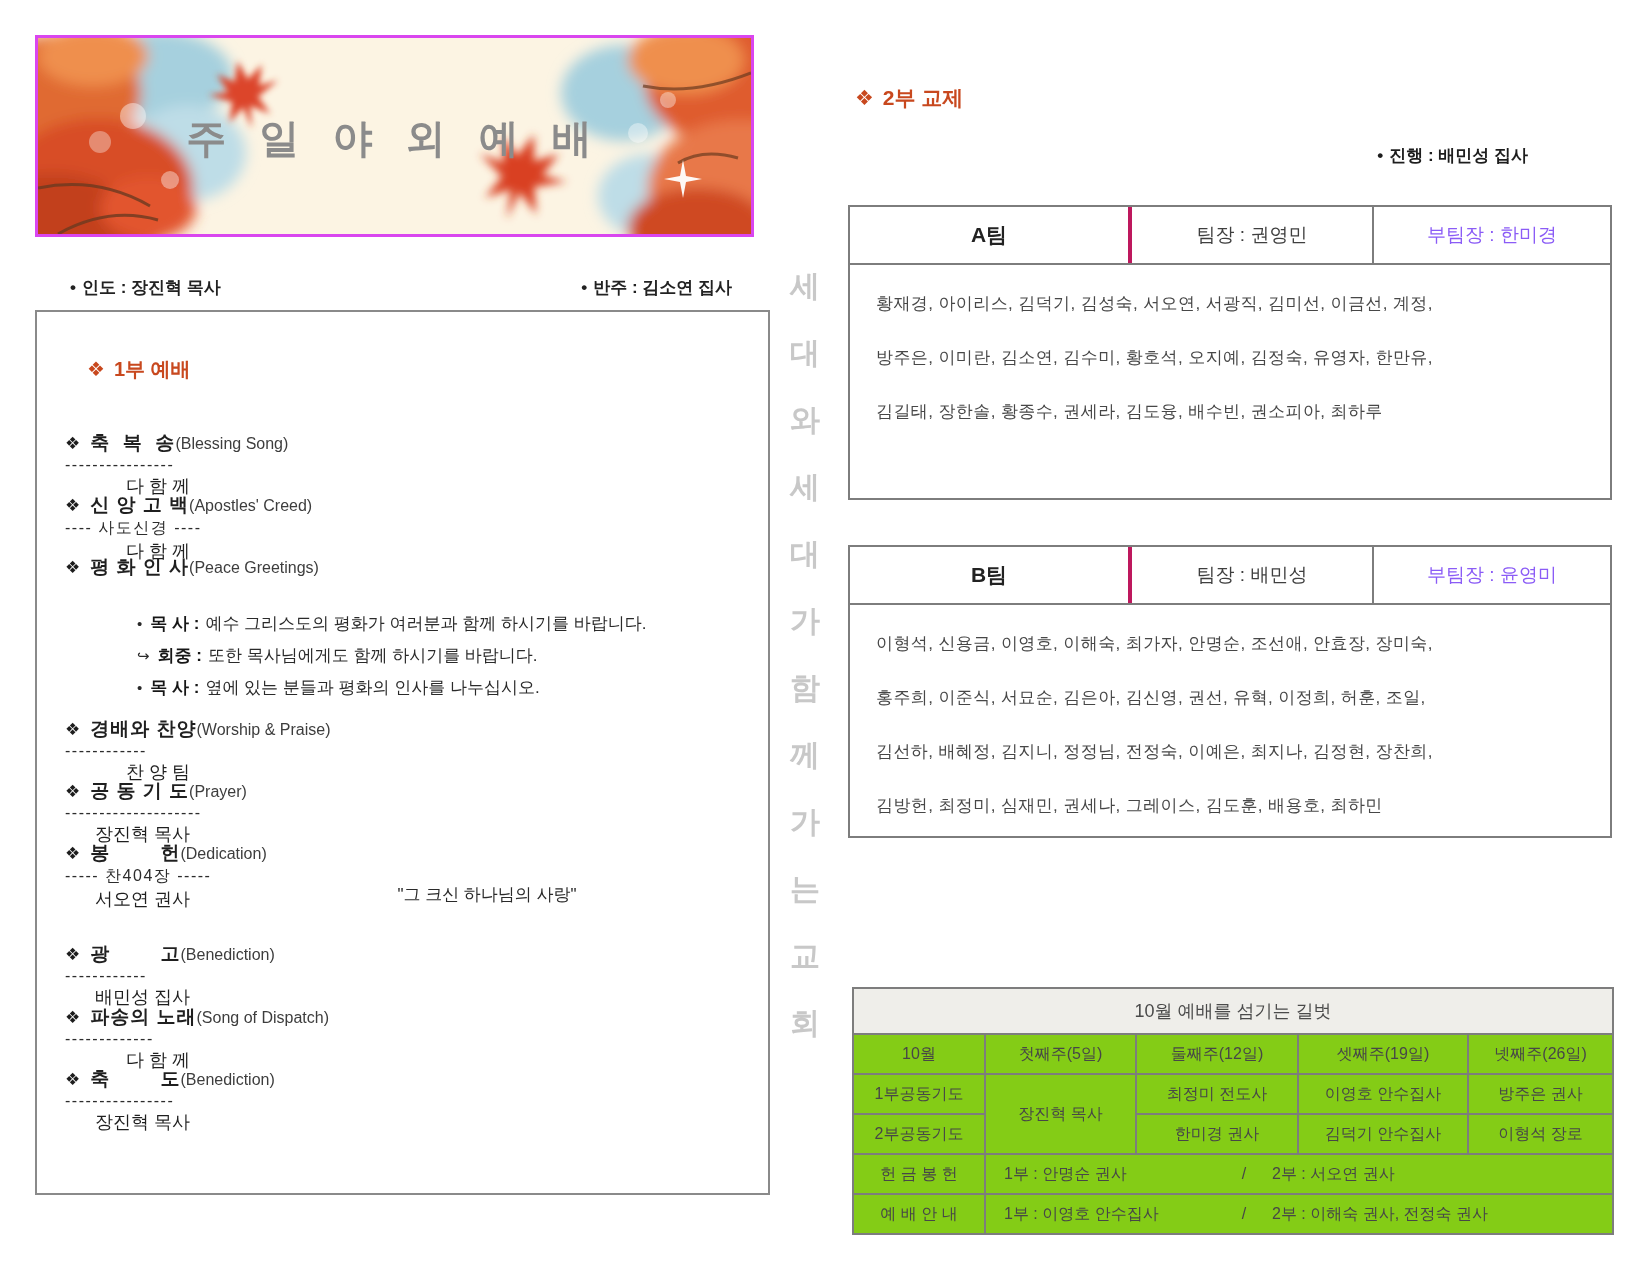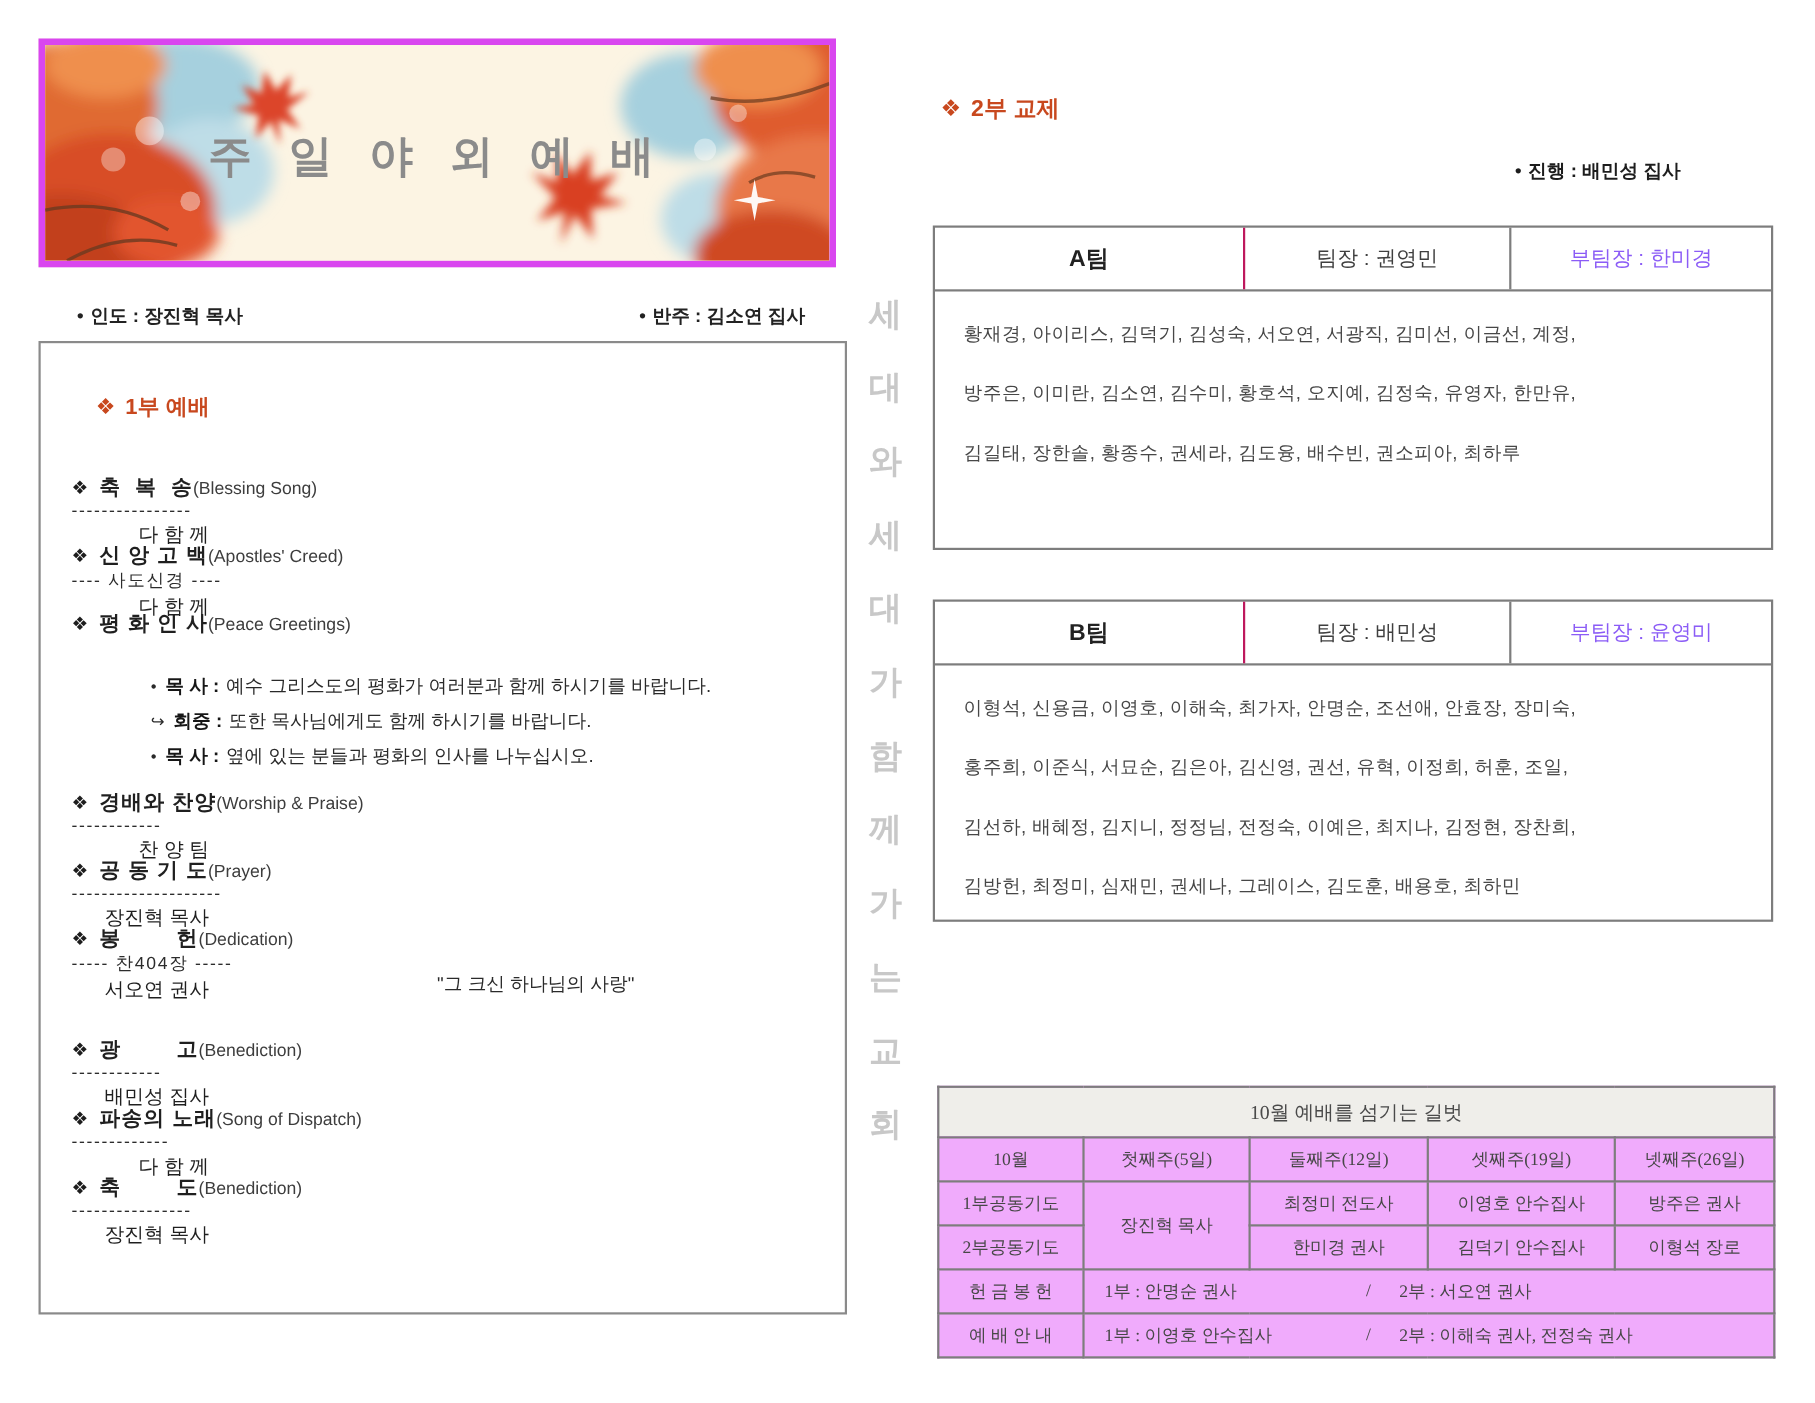--- a/index.html
+++ b/index.html
@@ -1,21 +1,21 @@
 <!DOCTYPE html>
 <html><head>
 <meta charset="utf-8">
 <style>
   html,body{margin:0;padding:0;background:#ffffff;}
   .page{
     position:relative;width:1650px;height:1275px;background:#ffffff;overflow:hidden;
     font-family:"Liberation Sans","DejaVu Sans",sans-serif;color:#2e2e2e;
   }
   
-  .banner{position:absolute;left:35px;top:35px;width:713px;height:196px;border:6px solid #d946ef;
+  .banner{position:absolute;left:35px;top:35px;width:713px;height:196px;border:3px solid #d946ef;
     background:#fcf5e6;overflow:hidden;}
   .banner svg{position:absolute;left:0;top:0;}
   .banner-title{position:absolute;left:0;top:73px;width:100%;text-align:center;
     font-size:40px;font-weight:bold;letter-spacing:11px;color:#8b8b8b;z-index:3;}
   
   .leaders{position:absolute;left:35px;top:276px;width:713px;display:flex;font-size:17px;font-weight:bold;color:#222;}
   .leaders .lead-left{margin-left:35px;}
   .leaders .lead-right{margin-left:auto;margin-right:16px;}
   .bullet{margin-right:6px;}
   
@@ -38,28 +38,28 @@
   
   .watermark{position:absolute;left:784px;top:252px;width:42px;z-index:0;}
   .wm-char{height:67px;line-height:67px;text-align:center;font-size:30px;font-weight:bold;color:#c8c8c8;}
   
   .h-part2{left:855px;top:84px;font-size:21px;}
   .host-line{position:absolute;left:930px;top:144px;width:598px;text-align:right;
     font-size:17px;font-weight:bold;color:#1d1d1d;}
   .team-table{position:absolute;left:848px;width:764px;border:2px solid #7d7d7d;box-sizing:border-box;background:#fff;}
   .team-head{display:flex;height:58px;border-bottom:2px solid #7d7d7d;box-sizing:border-box;}
   .team-head>div{display:flex;align-items:center;justify-content:center;box-sizing:border-box;}
-  .th-name{width:282px;border-right:2px solid #be185d;font-size:21px;font-weight:bold;color:#222;}
+  .th-name{width:282px;border-right:4px solid #be185d;font-size:21px;font-weight:bold;color:#222;}
   .th-leader{width:242px;border-right:2px solid #7d7d7d;font-size:19px;color:#3f3f3f;}
   .th-vice{flex:1;font-size:19px;color:#8b5cf6;border-radius:25px;}
   .team-body{padding:12px 16px 0 26px;}
   .name-line{line-height:54px;font-size:17px;letter-spacing:.4px;color:#474747;white-space:nowrap;}
   
   .sched{position:absolute;left:852px;top:987px;}
-  table.sched-tbl{border-collapse:collapse;table-layout:fixed;width:760px;background:#f0abfc;font-family:Liberation Serif, serif;}
+  table.sched-tbl{border-collapse:collapse;table-layout:fixed;width:760px;background:#84cc16;}
   .sched-tbl td{border:2px solid #7d7d7d;text-align:center;font-size:16px;color:#474747;
     padding:0;overflow:hidden;white-space:nowrap;}
   .sched-tbl tr.tr-title td{height:44px;background:#efeeea;font-size:18px;color:#4a4a4a;}
   .sched-tbl tr td{height:38px;}
   .split{display:flex;align-items:center;padding-left:18px;text-align:left;}
   .split .sp-left{width:212px;}
   .split .sp-slash{width:56px;text-align:center;}
   .split .sp-right{flex:1;}
 </style>
 </head>

